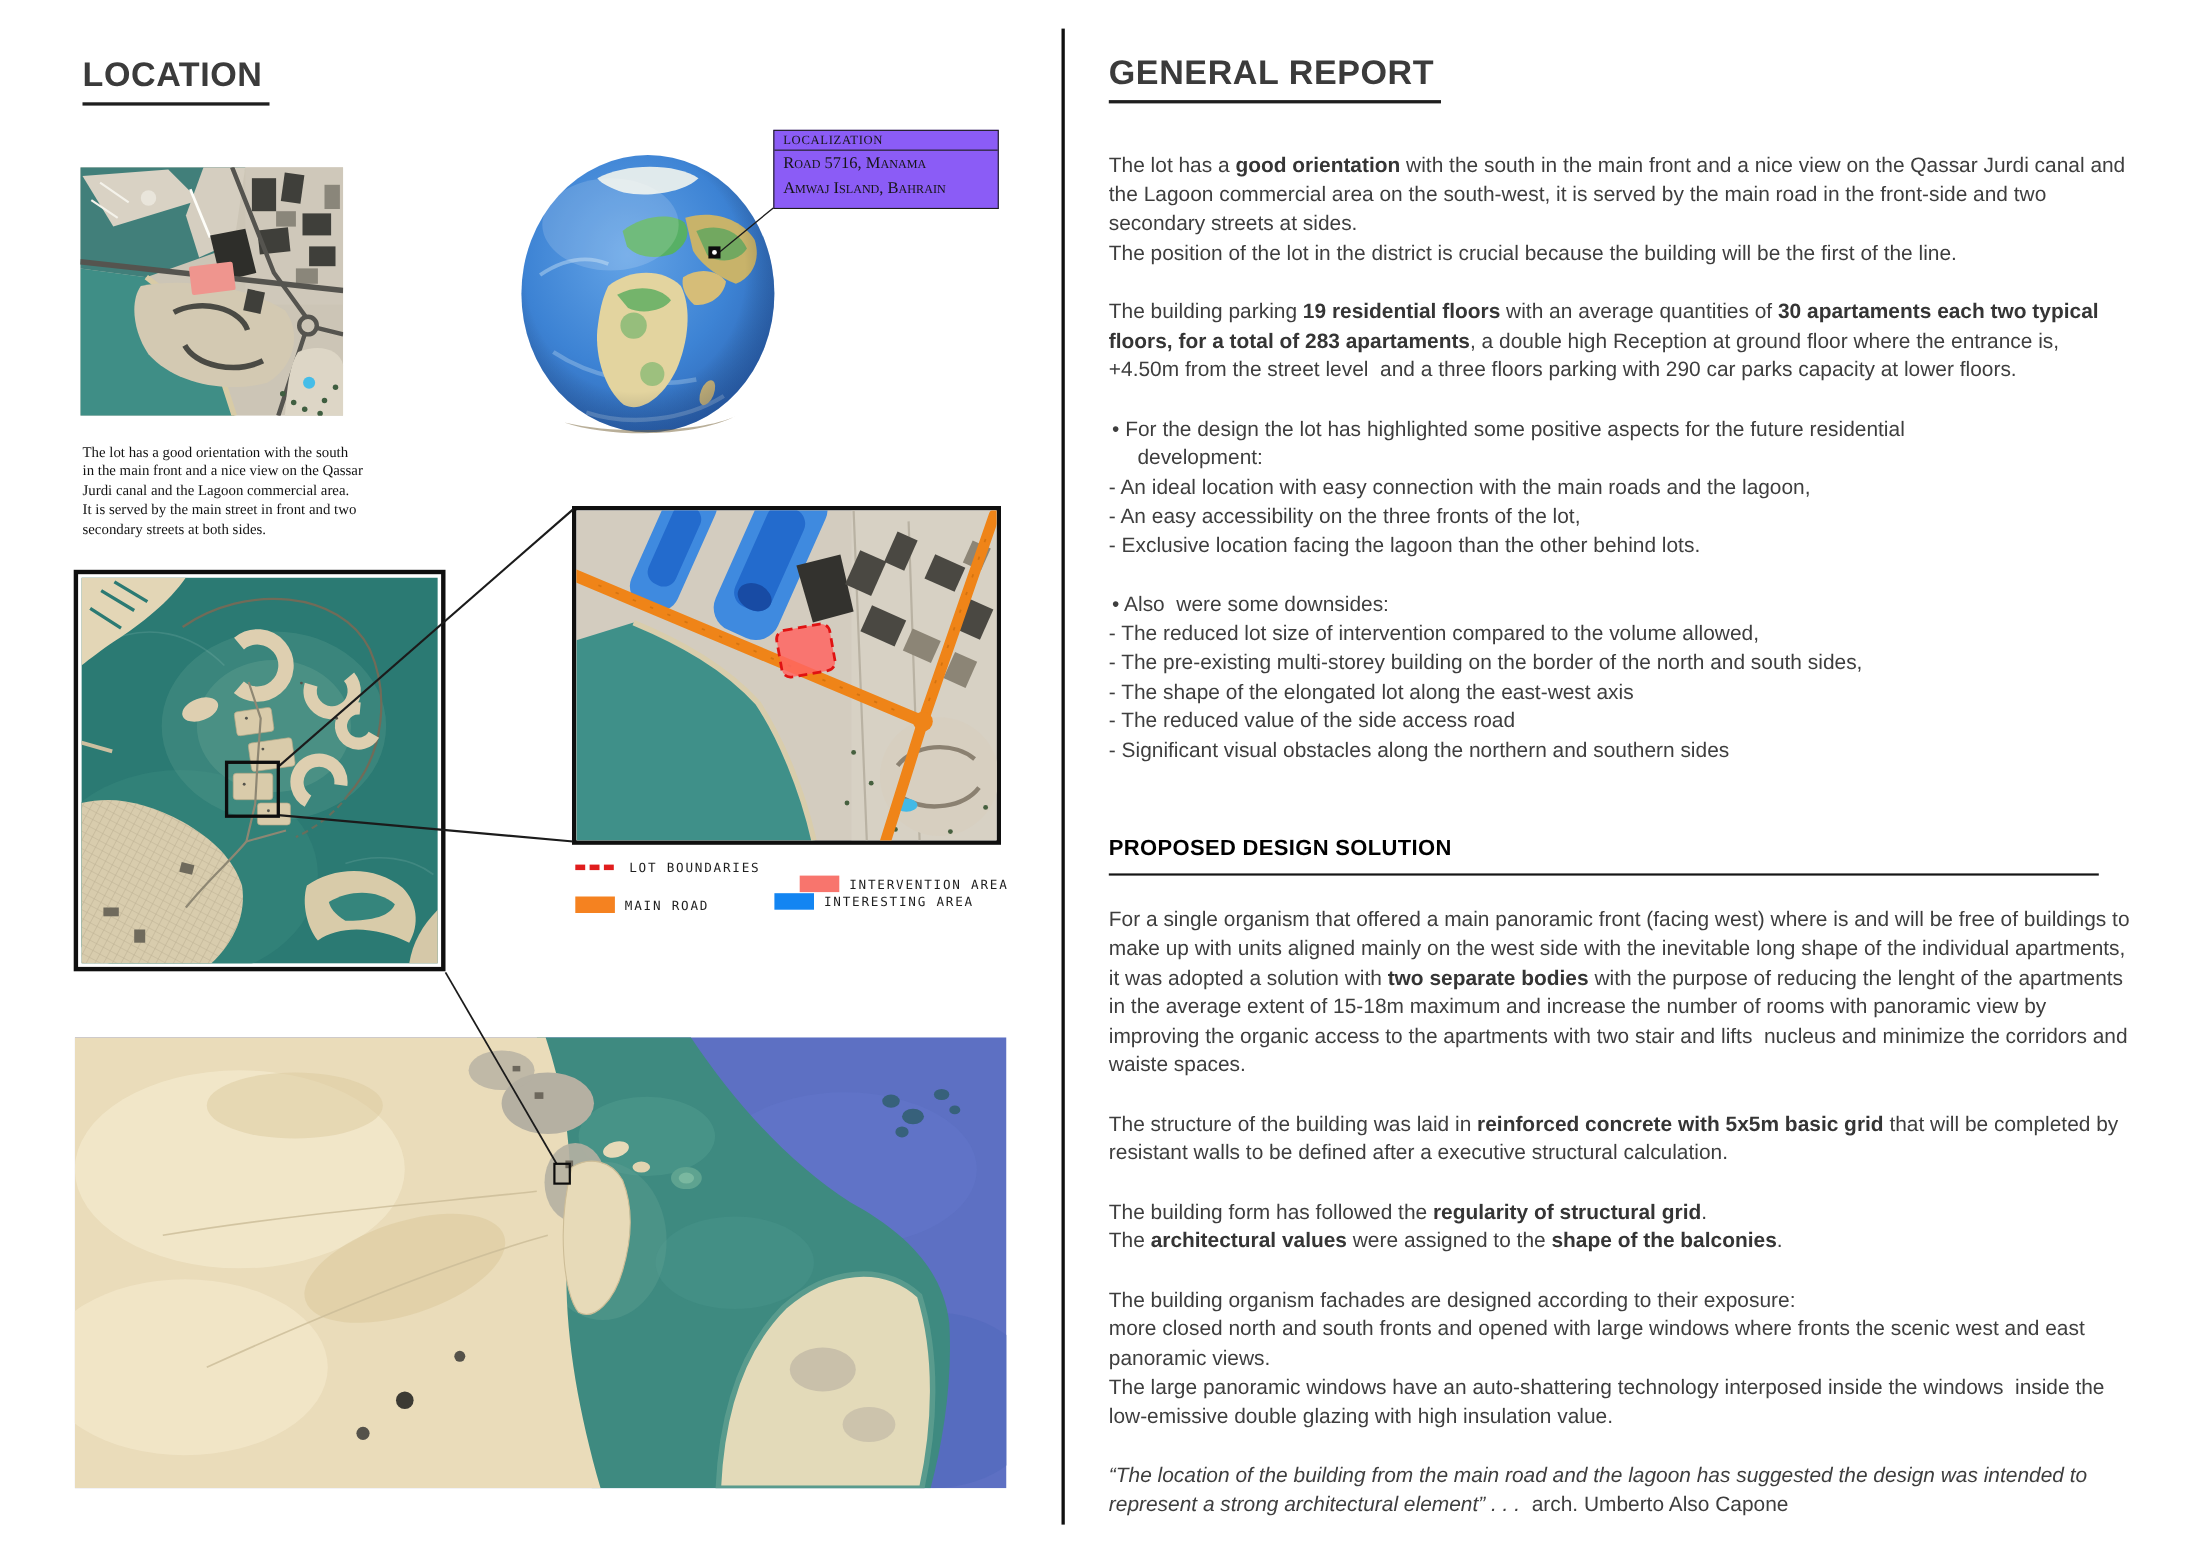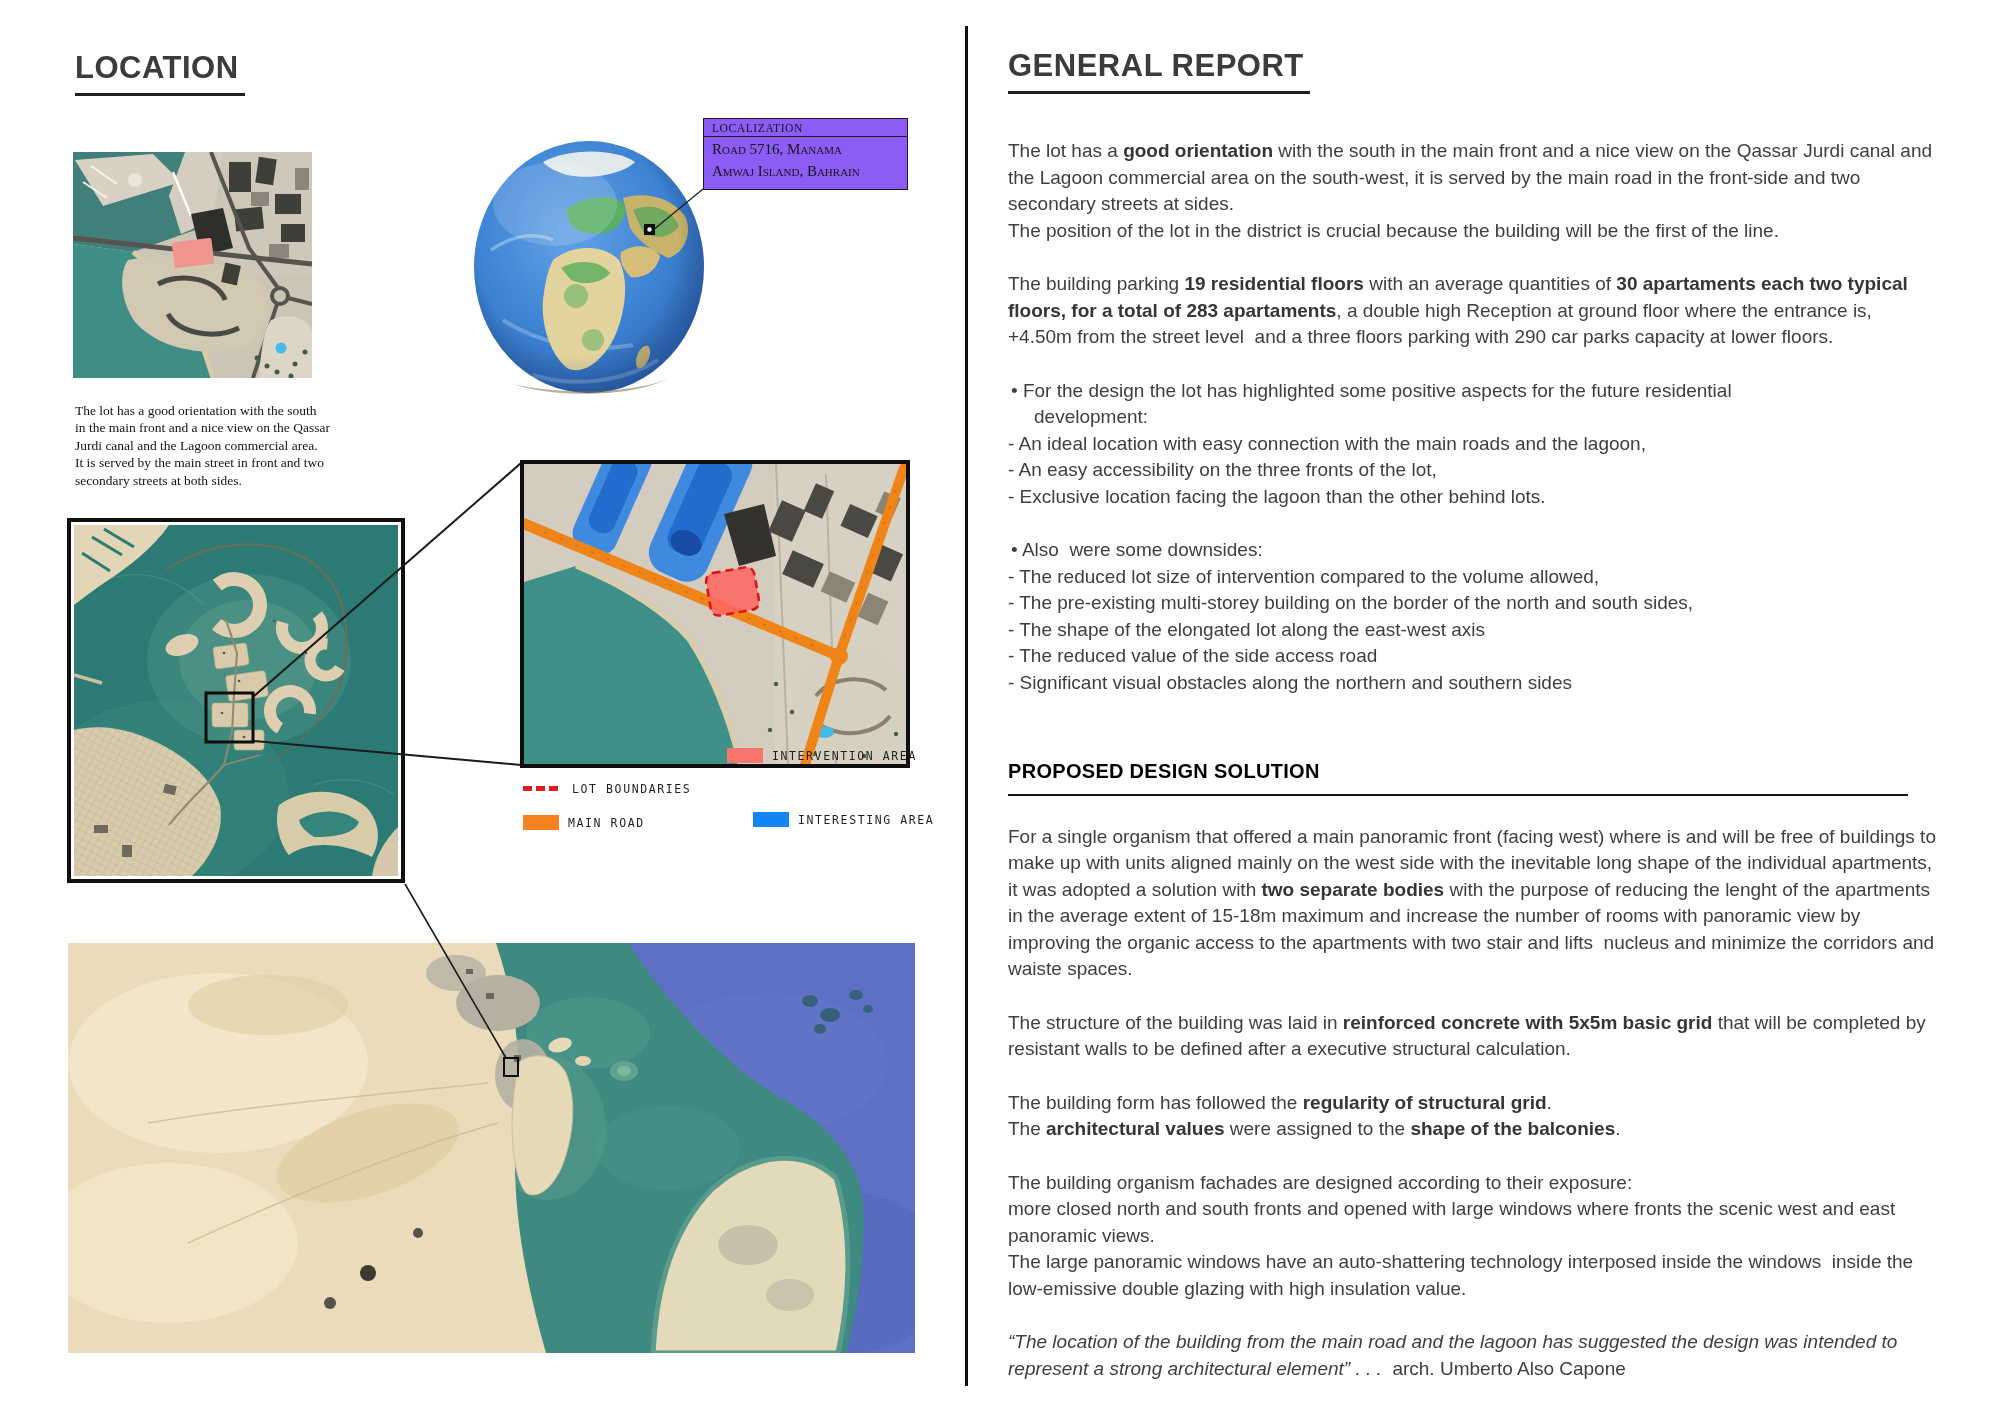--- a/index.html
+++ b/index.html
@@ -254,29 +254,29 @@
 
   <div>
     <div class="lg-item" style="left:523px;top:781px;">
       <span class="sw-dash">
         <i style="background: rgb(224, 29, 29);"></i>
           <i style="background: rgb(224, 29, 29);"></i>
           <i style="background: rgb(224, 29, 29);"></i>
       </span>
       <span class="lg-label">LOT BOUNDARIES</span>
     </div>
-    <div class="lg-item" style="left:727px;top:748px;">
+    <div class="lg-item" style="left:727px;top:796px;">
       <span class="sw" style="background: rgb(248, 117, 109);"></span>
       <span class="lg-label">INTERVENTION AREA</span>
     </div>
     <div class="lg-item" style="left:523px;top:815px;">
       <span class="sw" style="background: rgb(245, 130, 32);"></span>
       <span class="lg-label">MAIN ROAD</span>
     </div>
-    <div class="lg-item" style="left:753px;top:812px;">
+    <div class="lg-item" style="left:704px;top:812px;">
       <span class="sw" style="background: rgb(19, 133, 242);"></span>
       <span class="lg-label">INTERESTING AREA</span>
     </div>
   </div>
 
   <div class="abs" style="left:68px;top:943px;width:847px;height:410px;">
     <svg width="847" height="410" viewBox="0 0 847 410">
       <rect width="847" height="410" fill="#5d70c3"></rect>
       <ellipse cx="700" cy="120" rx="120" ry="70" fill="#6478cc" opacity=".45"></ellipse>
       <ellipse cx="780" cy="330" rx="100" ry="80" fill="#5269bd" opacity=".6"></ellipse>

